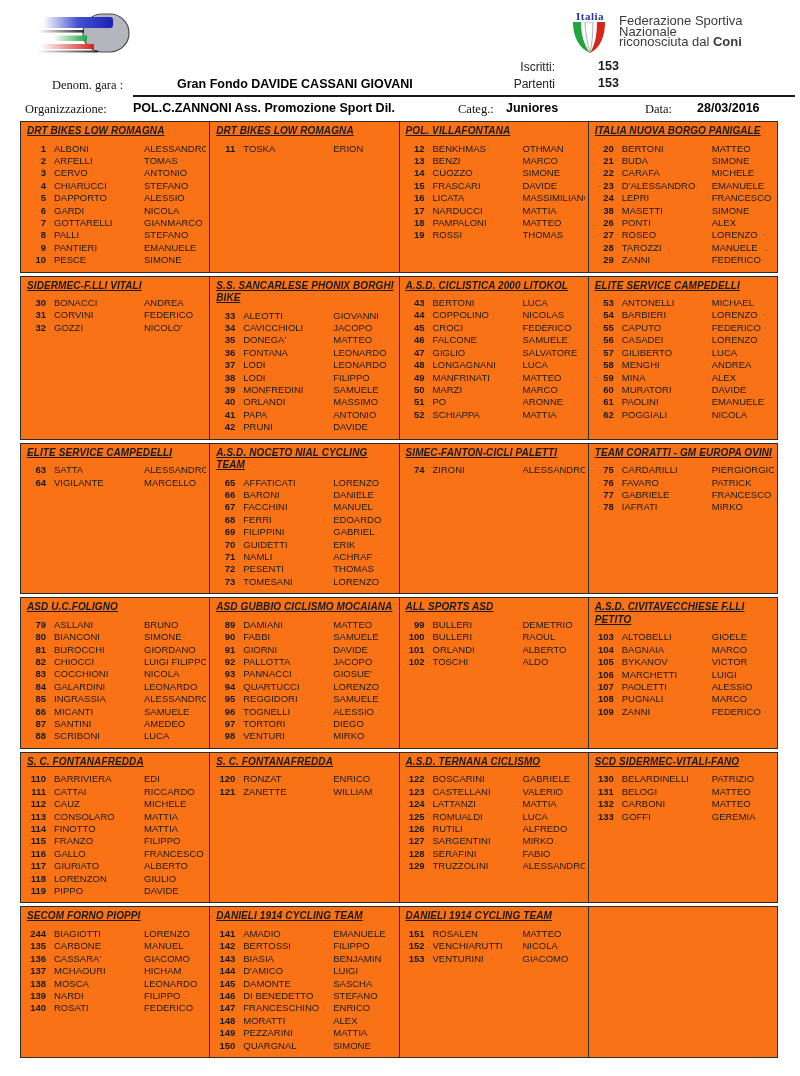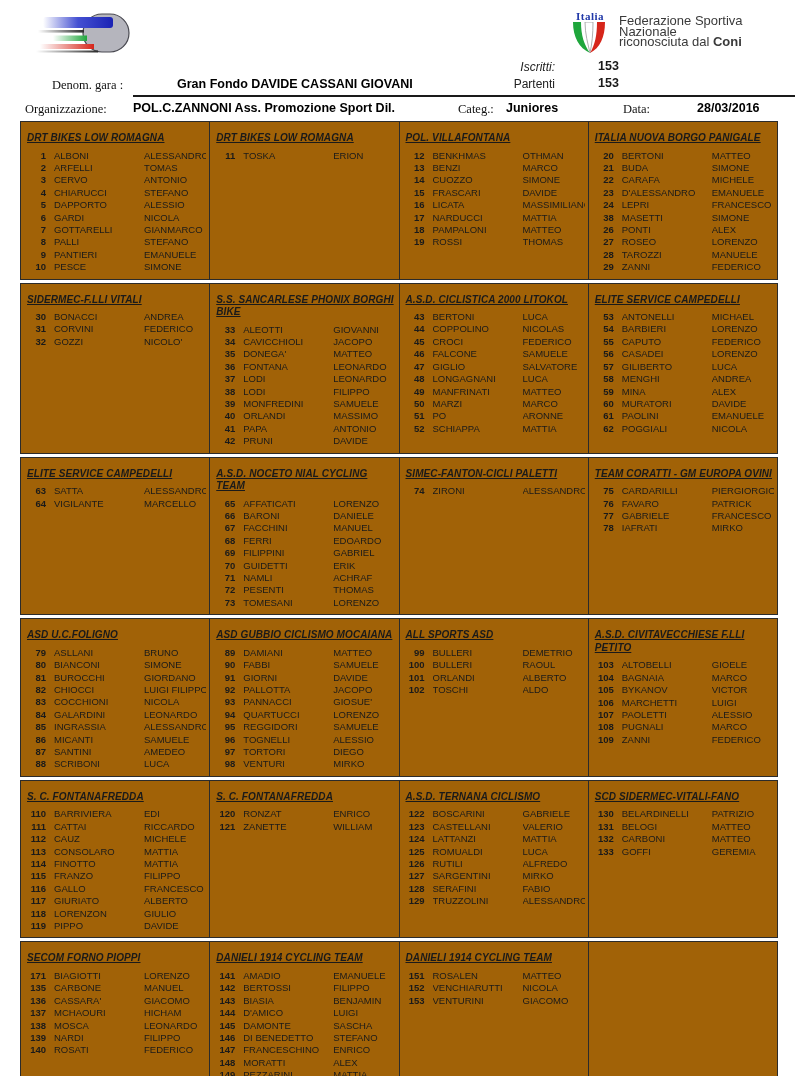--- a/index.html
+++ b/index.html
@@ -24,21 +24,21 @@
   .bold-val { font-weight:bold; font-size:12.5px; color:#000; }
   .count-label { position:absolute; width:130px; text-align:right; font-size:12px; color:#222; }
   .count-val  { position:absolute; font-weight:bold; font-size:12.5px; }
   .hdr-rule { position:absolute; left:133px; top:95px; width:662px; border-top:2px solid #1a1a1a; }
   
   .teams { position:absolute; left:20px; top:121px; width:761px; }
   .team-row { display:flex; align-items:stretch; margin-top:3px; min-height:141px; }
   .team-row:first-child { margin-top:0; }
   .team-box {
     width:25%; border:1px solid #2b2b2b; margin-left:-1px;
-    padding:9px 3px 5px 5px; background:#a16207;
+    padding:2px 3px 5px 5px; background:#f97316;
   }
   .team-box:first-child { margin-left:0; }
   .team-name {
     font-size:10px; font-weight:bold; font-style:italic;
     line-height:12.5px; margin:1px 0 5px 1px; letter-spacing:.1px;
   }
   .team-name span { text-decoration:underline; }
   .rider-row { display:flex; font-size:9.5px; line-height:12.4px; white-space:nowrap; overflow:hidden; }
   .r-num  { flex:0 0 20px; width:20px; text-align:right; font-weight:bold; margin-right:8px; }
   .r-last { flex:0 0 90px; width:90px; overflow:hidden; }
@@ -90,35 +90,35 @@
           <path d="M15,0 L23,0 C23,12 22,22 20,31 C18,22 15,12 15,0 Z" fill="#ffffff" stroke="#9a9a9a" stroke-width="0.8"></path>
           <path d="M27,0 L35,0 C35,15 30,26 20,31 C25,23 27,13 27,0 Z" fill="#d6251a"></path>
         </svg>
       </div>
       <div class="fed-text">
         <div>Federazione Sportiva Nazionale</div>
         <div><span>riconosciuta dal</span> <b>Coni</b></div>
       </div>
     </div>
 
-    <span class="count-label" style="left:425px; top:60px;font-style:italic;">Iscritti:</span>
+    <span class="count-label" style="left:425px; top:60px;">Iscritti:</span>
     <span class="count-val" style="left:598px; top:59px;">153</span>
     <span class="count-label" style="left:425px; top:77px;">Partenti</span>
     <span class="count-val" style="left:598px; top:76px;">153</span>
 
     <span class="serif-label" style="position:absolute; left:52px; top:78px;">Denom. gara :</span>
     <span class="bold-val" style="position:absolute; left:133px; top:77px;margin-left:44px;">Gran Fondo DAVIDE CASSANI GIOVANI</span>
 
     <div class="hdr-rule"></div>
 
     <span class="serif-label" style="position:absolute; left:25px; top:102px;">Organizzazione:</span>
     <span class="bold-val" style="position:absolute; left:133px; top:101px;">POL.C.ZANNONI Ass. Promozione Sport Dil.</span>
     <span class="serif-label" style="position:absolute; left:458px; top:102px;">Categ.:</span>
     <span class="bold-val" style="position:absolute; left:506px; top:101px;">Juniores</span>
-    <span class="serif-label" style="position:absolute; left:623px; top:102px;">Data:</span>
+    <span class="serif-label" style="position:absolute; left:645px; top:102px;">Data:</span>
     <span class="bold-val" style="position:absolute; left:697px; top:101px;">28/03/2016</span>
   </div>
 
   <div class="teams">
       <div class="team-row">
         <div class="team-box">
           <div class="team-name"><span>DRT BIKES LOW ROMAGNA</span></div>
           <div class="rider-row">
             <span class="r-num">1</span>
             <span class="r-last">ALBONI</span>
@@ -848,21 +848,21 @@
             <span class="r-num">133</span>
             <span class="r-last">GOFFI</span>
             <span class="r-first">GEREMIA</span>
           </div>
         </div>
       </div>
       <div class="team-row">
         <div class="team-box">
           <div class="team-name"><span>SECOM FORNO PIOPPI</span></div>
           <div class="rider-row">
-            <span class="r-num">171</span>
+            <span class="r-num">244</span>
             <span class="r-last">BIAGIOTTI</span>
             <span class="r-first">LORENZO</span>
           </div>
           <div class="rider-row">
             <span class="r-num">135</span>
             <span class="r-last">CARBONE</span>
             <span class="r-first">MANUEL</span>
           </div>
           <div class="rider-row">
             <span class="r-num">136</span>

